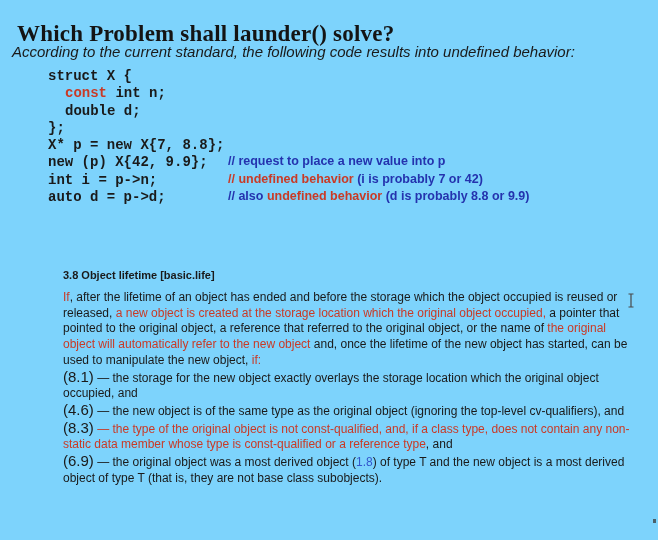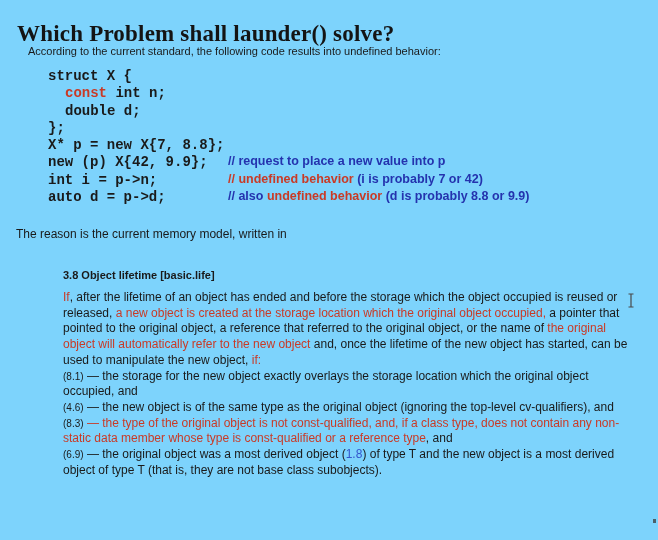--- a/index.html
+++ b/index.html
@@ -12,22 +12,22 @@
     color:var(--text,#1a1a1a);
   }
   .title{
     position:absolute;left:17px;top:4px;
     font-family:"Liberation Serif", serif;
     font-weight:bold;font-size:23px;line-height:30px;
     color:#141414;letter-spacing:.2px;
     white-space:nowrap;
   }
   .intro{
-    position:absolute;left:28px;top:44px;
-    font-size:11px;line-height:15px;white-space:nowrap;
+    position:absolute;left:12px;top:44px;
+    font-size:15px;line-height:15px;white-space:nowrap;font-style:italic;
   }
   .code-block{
     position:absolute;left:48px;top:68px;
     font-family:"Liberation Mono", monospace;
     font-weight:bold;font-size:14px;
   }
   .code-line{position:relative;height:17.3px;white-space:pre;}
   .code-line.ind{padding-left:17px;}
   .code-comment{
     position:absolute;left:180px;top:0;
@@ -40,21 +40,21 @@
     font-size:12px;line-height:15px;white-space:nowrap;
   }
   .quote{
     position:absolute;left:63px;top:268px;width:577px;
     font-size:12px;line-height:15.7px;
   }
   .quote-heading{
     font-weight:bold;font-size:11px;line-height:15px;
     margin:0 0 7px 0;
   }
-  .qlabel{font-size:10px;}
+  .qlabel{font-size:15px;}
   .c-k{color:var(--text,#1a1a1a);}
   .c-r{color:var(--red,#c93a26);}
   .c-b{color:var(--blue,#2433ae);}
   .c-l{color:var(--link,#3355cc);margin-top:36px;}
   .text-cursor{position:absolute;left:627px;top:293px;width:8px;height:15px;}
   .artifact{
     position:absolute;left:653px;top:519px;width:3px;height:4px;
     background:#3a3a3a;opacity:.75;
   }
 </style>
@@ -71,21 +71,20 @@
       <div class="code-line"><span><span class="c-k">struct X {</span></span></div>
       <div class="code-line ind"><span><span class="c-r">const</span><span class="c-k"> int n;</span></span></div>
       <div class="code-line ind"><span><span class="c-k">double d;</span></span></div>
       <div class="code-line"><span><span class="c-k">};</span></span></div>
       <div class="code-line"><span><span class="c-k">X* p = new X{7, 8.8};</span></span></div>
       <div class="code-line"><span><span class="c-k">new (p) X{42, 9.9};</span></span><span class="code-comment"><span class="c-b">// request to place a new value into p</span></span></div>
       <div class="code-line"><span><span class="c-k">int i = p-&gt;n;</span></span><span class="code-comment"><span class="c-r">// undefined behavior </span><span class="c-b">(i is probably 7 or 42)</span></span></div>
       <div class="code-line"><span><span class="c-k">auto d = p-&gt;d;</span></span><span class="code-comment"><span class="c-b">// also </span><span class="c-r">undefined behavior </span><span class="c-b">(d is probably 8.8 or 9.9)</span></span></div>
     </div>
 
-  <div class="middle">The reason is the current memory model, written in</div>
 
   <div class="quote">
     <div class="quote-heading">3.8 Object lifetime [basic.life]</div>
     <div><span class="c-r">If</span><span class="c-k">, after the lifetime of an object has ended and before the storage which the object occupied is reused or released, </span><span class="c-r">a new object is created at the storage location which the original object occupied,</span><span class="c-k"> a pointer that pointed to the original object, a reference that referred to the original object, or the name of </span><span class="c-r">the original object will automatically refer to the new object</span><span class="c-k"> and, once the lifetime of the new object has started, can be used to manipulate the new object, </span><span class="c-r">if:</span></div>
     <div>
         <div><span class="qlabel">(8.1)</span><span class="c-k"> — the storage for the new object exactly overlays the storage location which the original object occupied, and</span></div>
         <div><span class="qlabel">(4.6)</span><span class="c-k"> — the new object is of the same type as the original object (ignoring the top-level cv-qualifiers), and</span></div>
         <div><span class="qlabel">(8.3)</span><span class="c-r"> — the type of the original object is not const-qualified, and, if a class type, does not contain any non-static data member whose type is const-qualified or a reference type</span><span class="c-k">, and</span></div>
         <div><span class="qlabel">(6.9)</span><span class="c-k"> — the original object was a most derived object (</span><span class="c-l">1.8</span><span class="c-k">) of type T and the new object is a most derived object of type T (that is, they are not base class subobjects).</span></div>
       </div>

